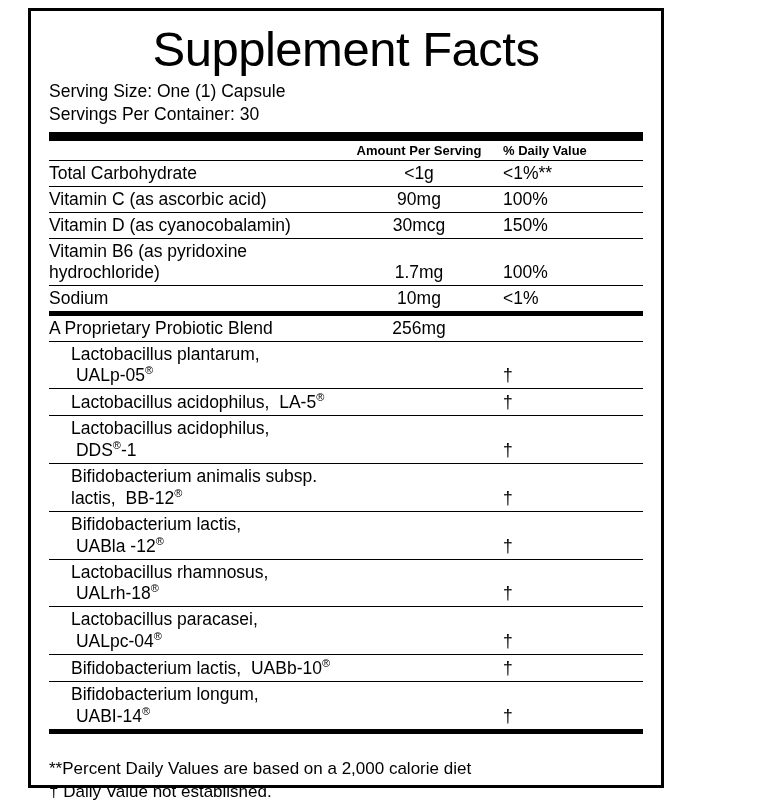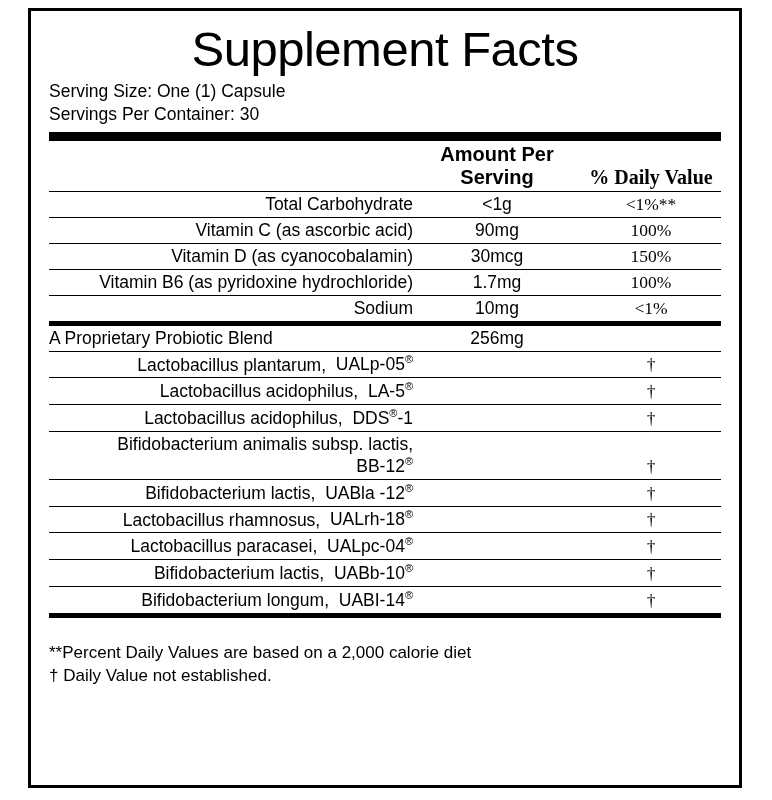--- a/index.html
+++ b/index.html
@@ -11,21 +11,21 @@
     width: 772px;
     height: 800px;
     font-family: "Liberation Sans", sans-serif;
     color: #000000;
     overflow: hidden;
   }
   .panel {
     position: absolute;
     left: 28px;
     top: 8px;
-    width: 714px;
+    width: 636px;
     height: 780px;
     border: 3px solid #000000;
     box-sizing: border-box;
     background: #ffffff;
   }
   .inner {
     padding: 0 18px;
     box-sizing: border-box;
     width: 100%;
   }
@@ -54,27 +54,27 @@
   }
   table.facts {
     width: 100%;
     border-collapse: collapse;
     font-size: 17.5px;
   }
   table.facts td {
     padding: 2px 0 2px 0;
     vertical-align: bottom;
   }
-  .col-name { text-align: right; }
+  .col-name { text-align: left; }
   .col-amt  { text-align: center; width: 168px; }
-  .col-dv   { text-align: center; width: 140px; font-family: Liberation Serif, serif; }
+  .col-dv   { width: 140px; }
 
   .hdr td {
     font-weight: bold;
-    font-size: 20px;
+    font-size: 13px;
     padding-bottom: 2px;
   }
   .hdr .col-name { }
   .row-line td {
     border-top: 1.5px solid #000000;
   }
   .blend-name { text-align: left; }
   .strain td {
     border-top: 1.5px solid #000000;
     font-size: 17.5px;

